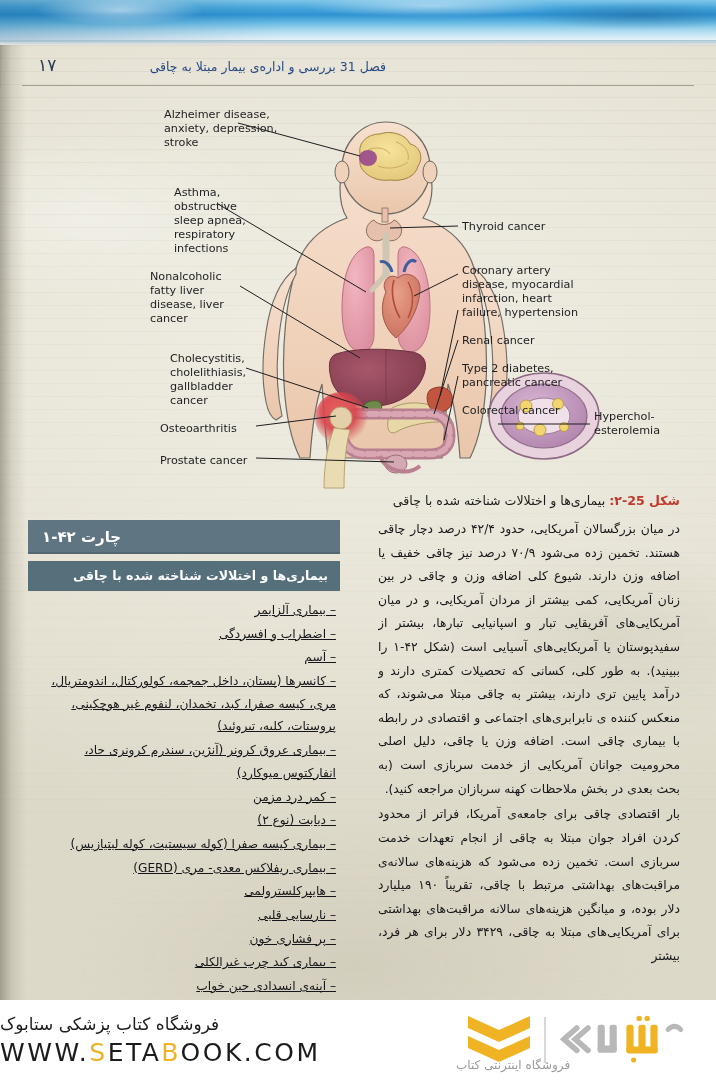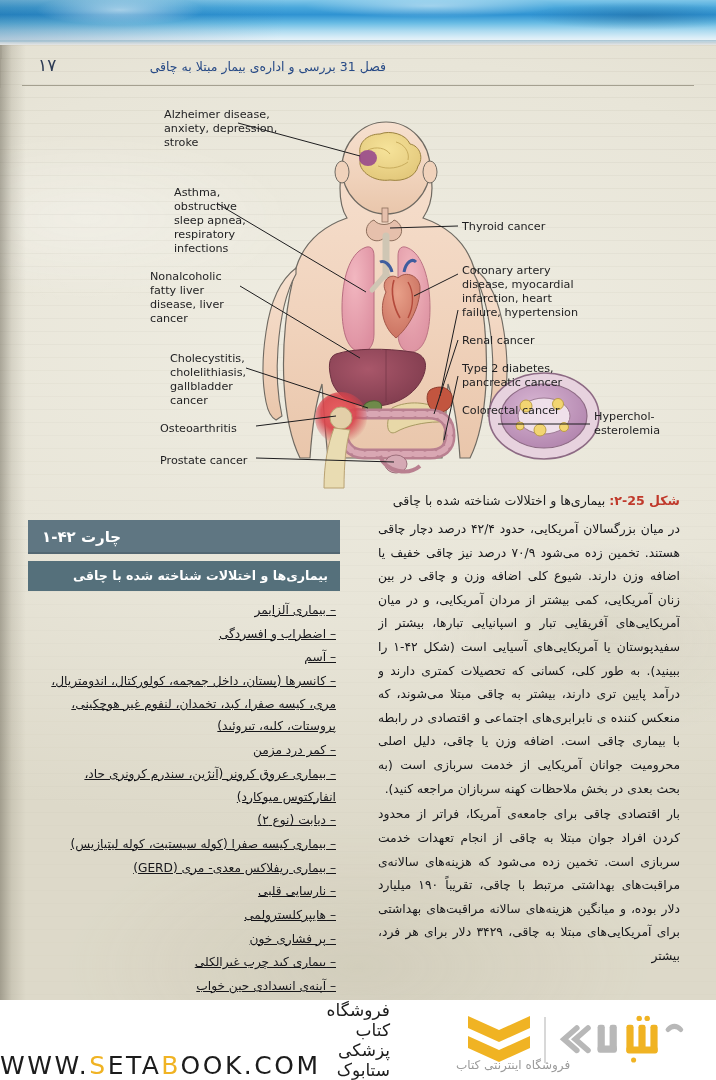--- a/index.html
+++ b/index.html
@@ -164,21 +164,21 @@
   }
   .logo-word svg{ width:100%; height:100%; display:block;}
   .logo-sub{
     position:absolute; left: 40px; bottom: 8px;
     font-size: 12px; color:#9b9b9b; direction: rtl;
     font-family:"DejaVu Sans","Liberation Sans",sans-serif;
   }
   .logo-divider{ width:2px; height:46px; background:#d8d8d8; }
   .logo-chev{ width: 70px; height: 56px; }
   .footer-text{
-    flex:1; display:flex; align-items:flex-end;
+    flex:1; display:flex; flex-direction:column; align-items:flex-end;
     padding-right: 26px; gap: 4px;
   }
   .footer-fa{
     direction: rtl; font-size: 17px; color:#1c1c1c;
     font-family:"DejaVu Sans","Liberation Sans",sans-serif;
   }
   .footer-url{
     direction: ltr; font-size: 25px; letter-spacing: 2.5px; color:#1c1c1c;
     font-family:"DejaVu Sans","Liberation Sans",sans-serif; font-weight:500;
   }
@@ -425,27 +425,27 @@
   </div>
 
   <div class="chart-box">
     <div class="chart-head">چارت ۴۲-۱</div>
     <div class="chart-sub">بیماری‌ها و اختلالات شناخته شده با چاقی</div>
     <ul class="chart-list">
       <li>بیماری آلزایمر</li>
       <li>اضطراب و افسردگی</li>
       <li>آسم</li>
       <li>کانسرها (پستان، داخل جمجمه، کولورکتال، اندومتریال، مری، کیسه صفرا، کبد، تخمدان، لنفوم غیر هوچکینی، پروستات، کلیه، تیروئید)</li>
+      <li>بیماری عروق کرونر (آنژین، سندرم کرونری حاد، انفارکتوس میوکارد)</li>
       <li>کمر درد مزمن</li>
-      <li>بیماری عروق کرونر (آنژین، سندرم کرونری حاد، انفارکتوس میوکارد)</li>
       <li>دیابت (نوع ۲)</li>
       <li>بیماری کیسه صفرا (کوله سیستیت، کوله لیتیازیس)</li>
       <li>بیماری ریفلاکس معدی- مری (GERD)</li>
+      <li>هایپرکلسترولمی</li>
       <li>نارسایی قلبی</li>
-      <li>هایپرکلسترولمی</li>
       <li>پر فشاری خون</li>
       <li>بیماری کبد چرب غیرالکلی</li>
       <li>آپنه‌ی انسدادی حین خواب</li>
       <li>استئوآرتریت</li>
       <li>عفونت‌های تنفسی</li>
     </ul>
   </div>
 
   <div class="footer">
     <div class="footer-logo">

